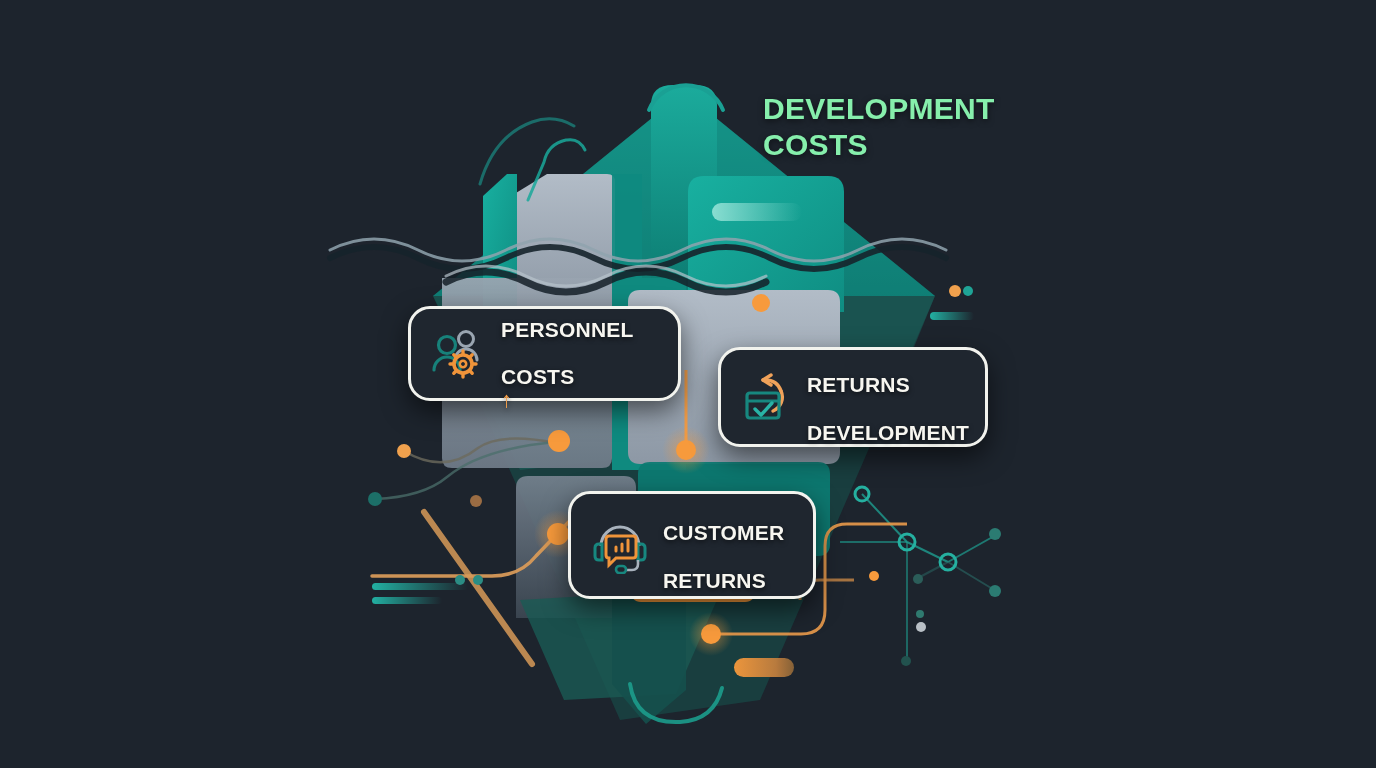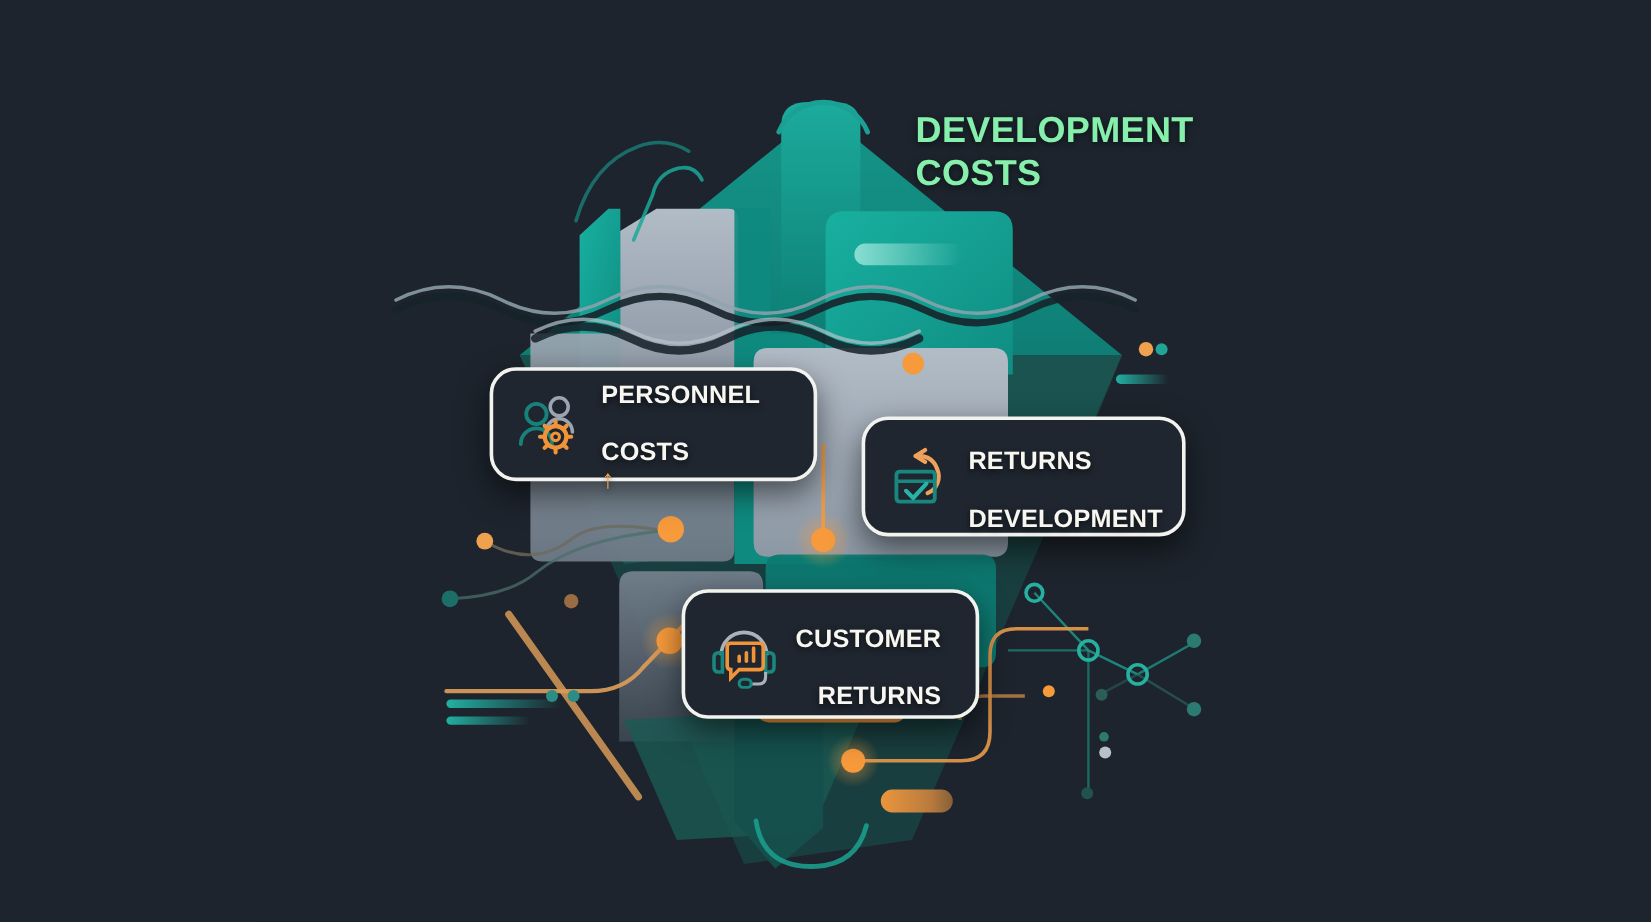--- a/index.html
+++ b/index.html
@@ -48,21 +48,21 @@
     font-weight:bold;
     line-height:1.12;
     letter-spacing:0.2px;
     white-space:pre-line;
     text-shadow:0 2px 5px rgba(0,0,0,.6);
   }
   .card .icon { flex:0 0 auto; display:block; }
 
   #card-personnel { left:408px; top:306px; width:273px; height:95px; }
   #card-returns   { left:718px; top:347px; width:270px; height:100px; }
-  #card-customer  { left:568px; top:491px; width:248px; height:108px;text-align:right; }
+  #card-customer  { left:568px; top:491px; width:248px; height:108px; }
 
   .arrow-up {
     color:#f5a04a;
     font-size:22px;
     font-weight:bold;
     display:inline-block;
   }
 
   
   .orange-tab {

